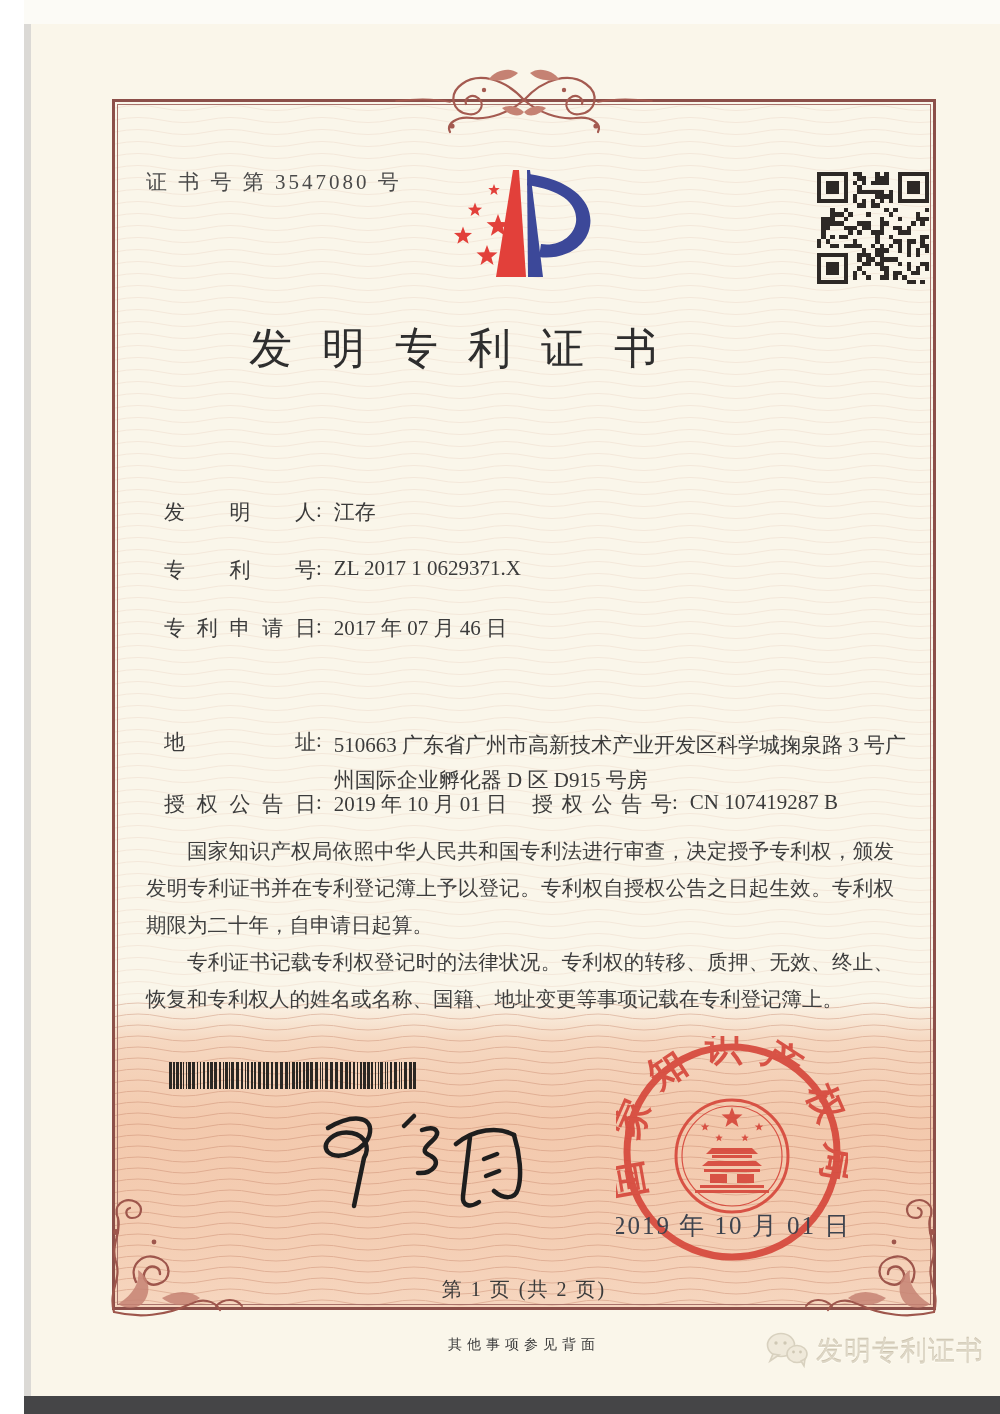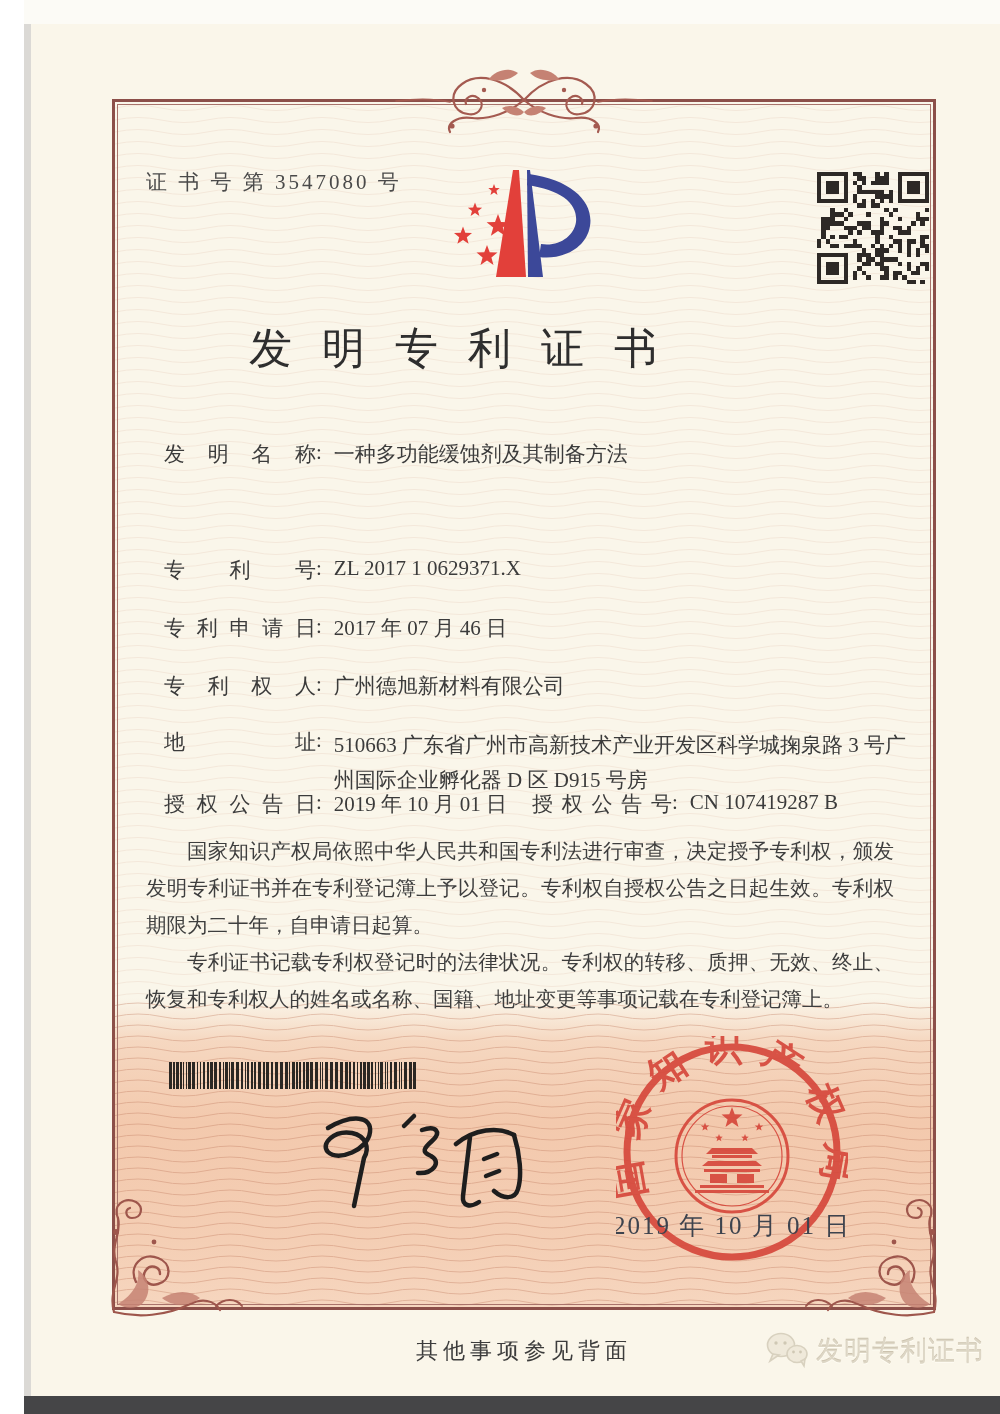--- a/index.html
+++ b/index.html
@@ -34,21 +34,21 @@
   .paras{left:122px;top:833px;width:748px;font-size:20.5px;line-height:37px;text-align:justify;color:#3e3e3e;}
   .paras p{margin:0;text-indent:2em;}
   
   .barcode{left:145px;top:1062px;width:250px;height:27px;font-size:0;}
   .barcode div{display:inline-block;height:27px;background:#2b2723;vertical-align:top;}
   .seal-box{left:592px;top:1036px;width:232px;height:232px;}
   .signoff{left:140px;top:1138px;font-size:24px;color:#2f2f2f;line-height:43px;
            font-family:"Liberation Sans","DejaVu Sans",sans-serif;}
   .sig-box{left:268px;top:1104px;width:256px;height:118px;}
   .page-ind{left:88px;top:1276px;width:824px;text-align:center;font-size:20px;color:#3a3a3a;letter-spacing:2px;}
-  .foot-note{left:88px;top:1336px;width:824px;text-align:center;font-size:22px;letter-spacing:5px;color:#3c3c3c;}
+  .foot-note{left:88px;top:1336px;width:824px;text-align:center;font-size:14px;letter-spacing:5px;color:#3c3c3c;}
   .watermark{left:740px;top:1330px;width:250px;display:flex;align-items:center;gap:6px;}
   .wm-text{font-size:27px;letter-spacing:1px;color:#ddd6c5;
            text-shadow:0 1px 0 #fffdf4,0 -1px 0 rgba(148,132,104,.45);
            font-family:"Liberation Sans","DejaVu Sans",sans-serif;}
   svg{display:block;}
 </style>
 </head>
 <body>
 
 <div class="page">
@@ -393,31 +393,28 @@
       <rect x="15" y="23" width="1" height="1" fill="#2d2926"></rect>
       <rect x="17" y="23" width="1" height="1" fill="#2d2926"></rect>
       <rect x="19" y="23" width="1" height="1" fill="#2d2926"></rect>
       <rect x="20" y="24" width="1" height="1" fill="#2d2926"></rect>
       <rect x="21" y="24" width="1" height="1" fill="#2d2926"></rect>
       <rect x="23" y="24" width="1" height="1" fill="#2d2926"></rect>
     </svg>
 
   <div class="abs title">发明专利证书</div>
 
-  <div class="abs frow" style="top:440px">
-    <span class="flabel">发明名称</span><span class="fcolon">:</span><span class="fval">一种多功能缓蚀剂及其制备方法</span>
+  <div class="abs frow" style="top:498px">
+    <span class="flabel">发明人</span><span class="fcolon">:</span><span class="fval">江存</span>
   </div>
   <div class="abs frow" style="top:556px">
     <span class="flabel">专利号</span><span class="fcolon">:</span><span class="fval">ZL 2017 1 0629371.X</span>
   </div>
   <div class="abs frow" style="top:614px">
     <span class="flabel">专利申请日</span><span class="fcolon">:</span><span class="fval">2017 年 07 月 46 日</span>
-  </div>
-  <div class="abs frow" style="top:672px">
-    <span class="flabel">专利权人</span><span class="fcolon">:</span><span class="fval">广州德旭新材料有限公司</span>
   </div>
   <div class="abs frow" style="top:728px">
     <span class="flabel">地址</span><span class="fcolon">:</span><span class="fval-wrap">510663 广东省广州市高新技术产业开发区科学城掬泉路 3 号广州国际企业孵化器 D 区 D915 号房</span>
   </div>
   <div class="abs frow" style="top:790px">
     <span class="flabel">授权公告日</span><span class="fcolon">:</span><span class="fval">2019 年 10 月 01 日</span>
     <span class="fcol2">
       <span class="flabel">授权公告号</span><span class="fcolon">:</span><span class="fval">CN 107419287 B</span>
     </span>
   </div>
@@ -466,20 +463,21 @@
       <path d="M122,12 L112,22"></path>
       <path d="M130,26 C144,21 150,28 140,37 C132,44 129,48 139,52 C150,58 141,70 126,69"></path>
       <path d="M164,40 C182,25 206,22 222,31"></path>
       <path d="M178,33 L171,92 C170,102 178,104 187,98"></path>
       <path d="M222,31 C228,50 230,72 226,85 C223,96 211,95 202,87"></path>
       <path d="M192,55 L205,50"></path>
       <path d="M194,72 L207,67"></path>
     </g>
   </svg>
 
+  <div class="abs page-ind">第 1 页 (共 2 页)</div>
 
   <div class="abs foot-note">其他事项参见背面</div>
 
   <div class="abs watermark">
     <svg width="46" height="42" viewBox="0 0 46 42">
       <g fill="#efe9da" stroke="#d8d1bf" stroke-width="1.6">
         <ellipse cx="17" cy="15" rx="13.5" ry="11.5"></ellipse>
         <polygon points="9,24 15,25 6,31"></polygon>
         <ellipse cx="33" cy="24" rx="10" ry="8.5"></ellipse>
         <polygon points="37,31 41,29 40,36"></polygon>

